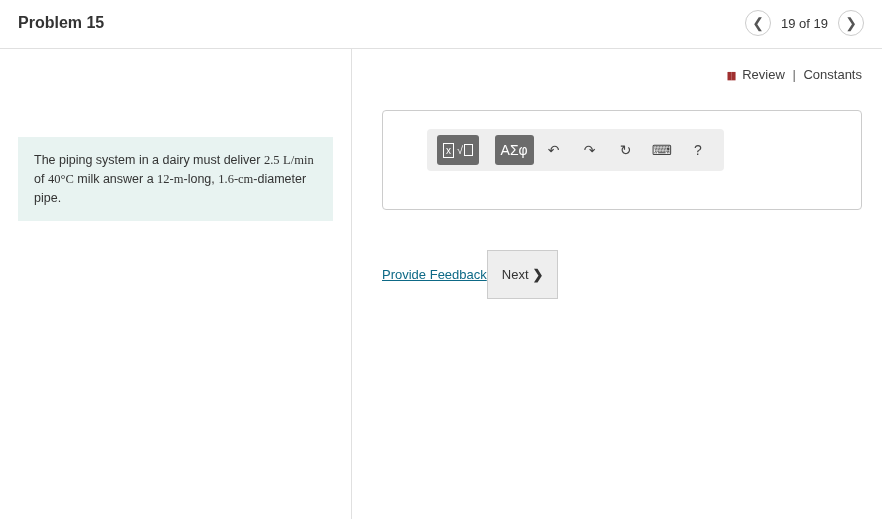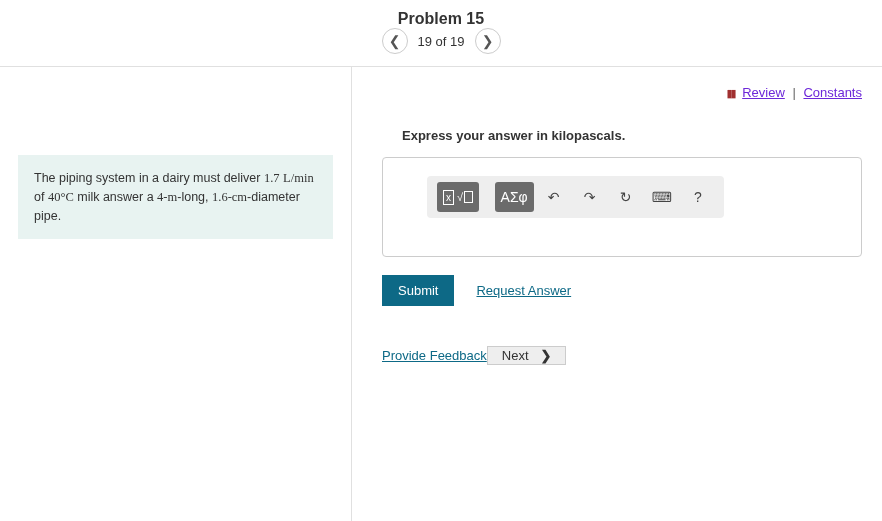--- a/index.html
+++ b/index.html
@@ -9,21 +9,20 @@
     color: #333;
     background: #fff;
     width: 882px;
   }
   .header {
     display: flex;
     justify-content: space-between;
     align-items: center;
     padding: 10px 18px 12px 18px;
     border-bottom: 1px solid #e0e0e0;
-    flex-direction: column;
   }
   .title { font-size: 16px; font-weight: bold; color: #333; }
   .pager { display: flex; align-items: center; gap: 10px; font-size: 13px; color:#333;}
   .circ-btn {
     width: 26px; height: 26px; border: 1px solid #ccc; border-radius: 50%;
     display: flex; align-items: center; justify-content: center;
     cursor: pointer; background: #fff; color:#555; font-size:14px;
   }
   .body {
     display: flex;
@@ -43,21 +42,21 @@
   }
   .right {
     flex: 1;
     padding: 18px 20px 10px 30px;
   }
   .top-links {
     text-align: right;
     font-size: 13px;
     margin-bottom: 28px;
   }
-  .top-links a { color: #6d28d9; text-decoration: underline; cursor:pointer;}
+  .top-links a { color: #404040; cursor:pointer;}
   .top-links .sep { color: #666; margin: 0 4px;}
   .book-icon { color: #a03030; font-size: 11px; margin-right:4px; letter-spacing:-2px;}
   .part-head {
     background: #f3f3f3;
     padding: 12px 14px;
     display: flex;
     align-items: center;
     gap: 14px;
     margin-bottom: 18px;
   }
@@ -103,22 +102,22 @@
   .submit-btn {
     background:#0d6986; color:#fff; border:none; padding:8px 16px;
     font-size:13px; cursor:pointer;
   }
   .link { color:#0d6986; text-decoration:underline; font-size:13px; cursor:pointer;}
   .footer {
     display:flex; align-items:center;
     margin-top: 40px;
   }
   .next-btn {
-    background:#eee; border:1px solid #ccc; padding:1px 14px; font-size:13px;
-    cursor:pointer; display:flex; align-items:center; gap:12px; color:#333;
+    background:#eee; border:1px solid #ccc; padding:16px 14px; font-size:13px;
+    cursor:pointer; display:flex; align-items:center; gap:4px; color:#333;
   }
   .serif { font-family:'Times New Roman', serif; }
 </style>
 </head>
 <body>
 
 <div class="header">
   <div class="title">Problem 15</div>
   <div class="pager">
     <div class="circ-btn">
@@ -127,55 +126,50 @@
     <span>19 of 19</span>
     <div class="circ-btn">
       <span>❯</span>
     </div>
   </div>
 </div>
 
 <div class="body">
   <div class="left">
     <div class="problem-box">
-      <span>The piping system in a dairy must deliver </span><span class="serif">1.7</span> <span class="serif">L/min</span><span> of </span><span class="serif">40°C</span><span> milk answer a </span><span class="serif">4-m</span><span>-long, </span><span class="serif">1.6-cm</span><span>-diameter pipe.</span>
+      <span>The piping system in a dairy must deliver </span><span class="serif">2.5</span> <span class="serif">L/min</span><span> of </span><span class="serif">40°C</span><span> milk answer a </span><span class="serif">12-m</span><span>-long, </span><span class="serif">1.6-cm</span><span>-diameter pipe.</span>
     </div>
   </div>
 
   <div class="right">
     <div class="top-links">
       <span class="book-icon">▮▮</span>
       <a>Review</a>
       <span class="sep">|</span>
       <a>Constants</a>
     </div>
 
 
-    <div class="instruct">Express your answer in kilopascals.</div>
 
     <div class="answer-box">
       <div class="toolbar">
         <div class="tbtn dark">
           <span style="font-size:10px;border:1px solid #fff;padding:1px 2px;margin-right:3px;">x</span>
           <span style="font-size:11px;">√</span>
             <span style="font-size:9px;border:1px solid #fff;padding:0 2px;margin-left:1px;">&nbsp;</span>
         </div>
         <div class="tbtn dark">ΑΣφ</div>
         <div class="tbtn">↶</div>
         <div class="tbtn">↷</div>
         <div class="tbtn">↻</div>
         <div class="tbtn">⌨</div>
         <div class="tbtn">?</div>
       </div>
     </div>
 
-    <div class="actions">
-      <button class="submit-btn">Submit</button>
-      <a class="link">Request Answer</a>
-    </div>
 
     <div class="footer">
       <a class="link">Provide Feedback</a>
       <button class="next-btn">
         <span>Next</span>
         <span style="font-weight:bold;">❯</span>
       </button>
     </div>
   </div>
 </div>

